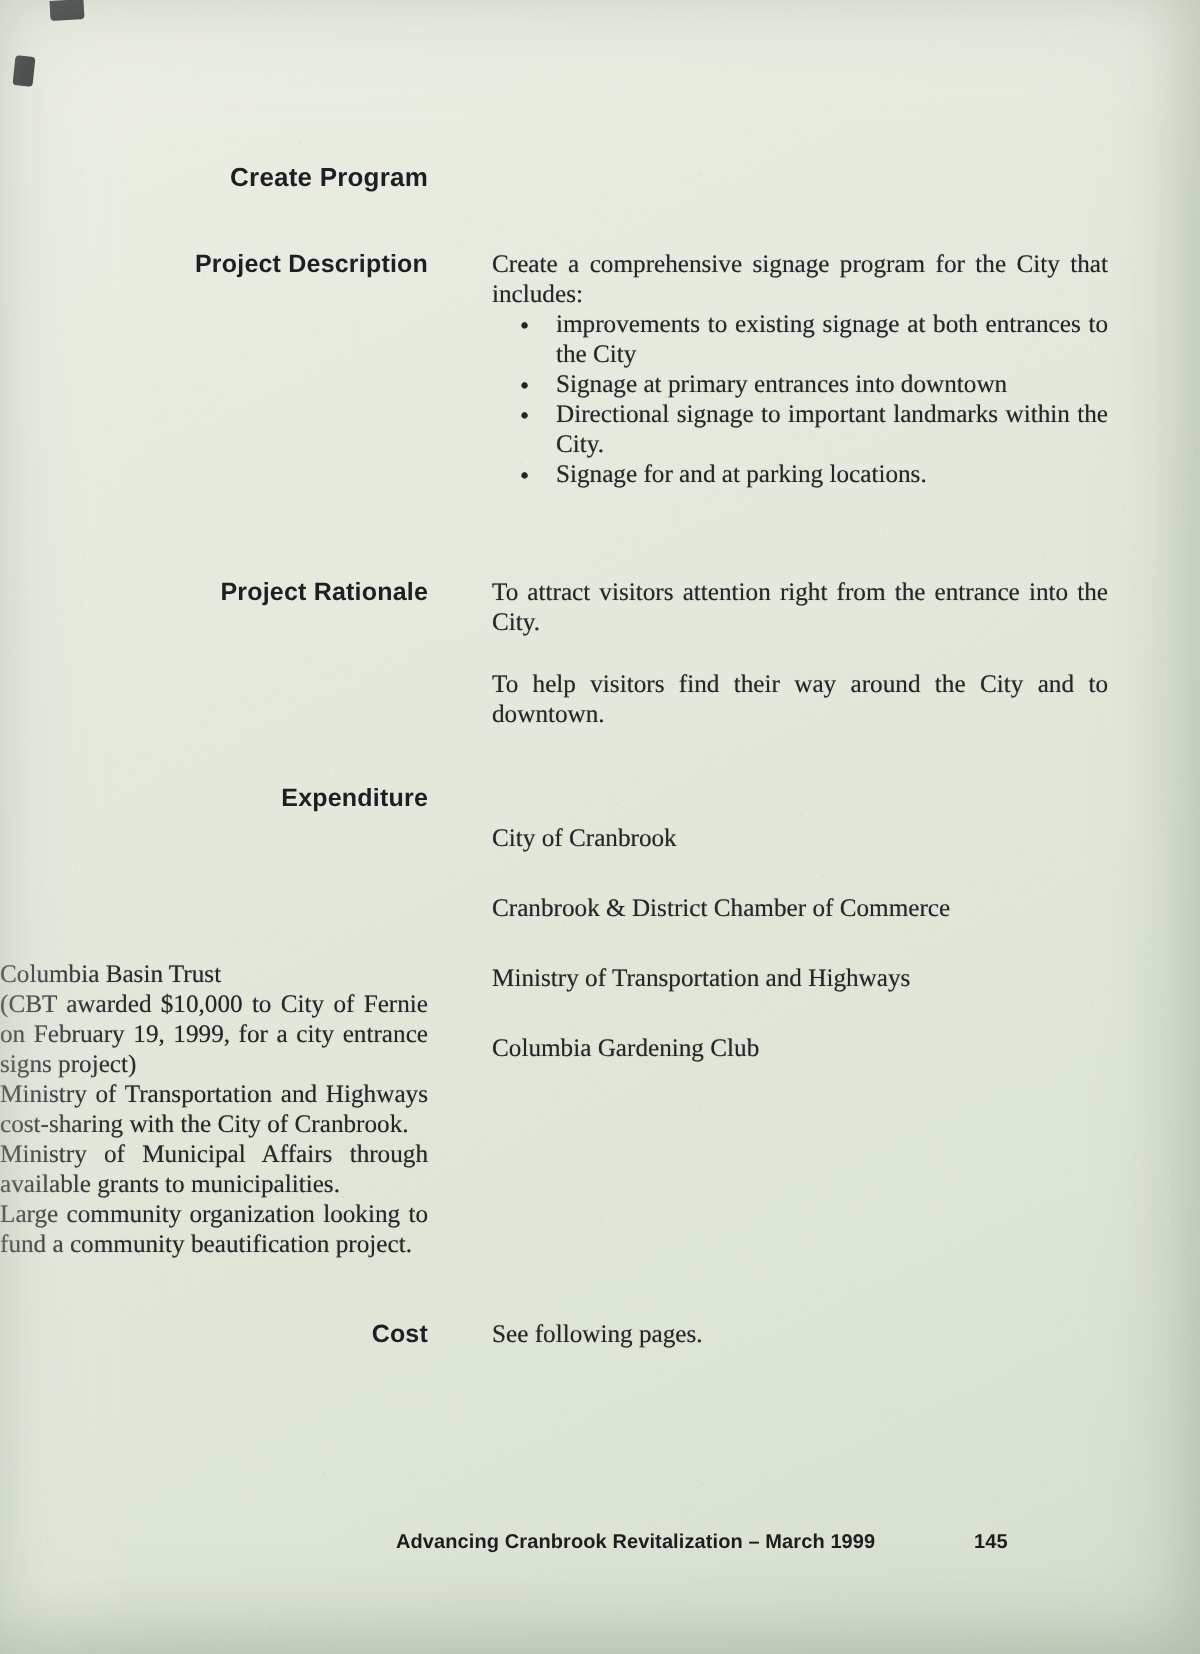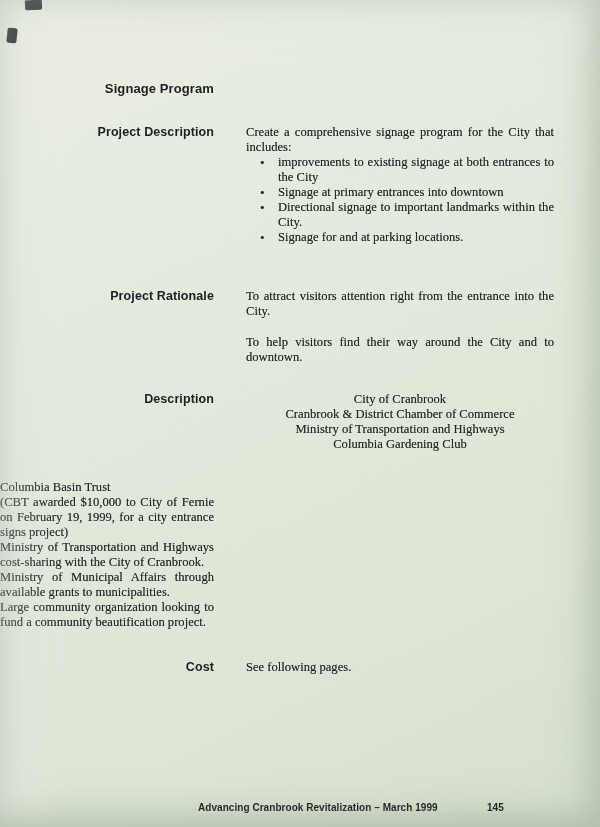--- a/index.html
+++ b/index.html
@@ -35,33 +35,32 @@
     color:#1e1f22;letter-spacing:.1px;
   }
   .heading .label{font-size:13px;}
   .body{
     font-size:12.6px;line-height:15px;color:#26262a;
     text-align:justify;
     text-shadow:0 0 .45px rgba(45,45,50,.55);
   }
   .body p{margin:0;}
   .paras .paragraph + .paragraph{margin-top:16px;}
-  .plain .paragraph{text-align:center;}
+  .plain .paragraph{text-align:left;margin-top:20px;}
   .bullets{}
   .bullet-item{position:relative;padding-left:32px;text-align:justify;}
   .bullet-item::before{
     content:"\2022";position:absolute;left:14px;top:0;
     font-size:13px;color:#232327;
   }
   .footer{
     position:absolute;left:0;right:0;top:766px;height:14px;
     font-family:"Liberation Sans", sans-serif;
     font-weight:bold;font-size:10px;line-height:12px;color:#1c1d20;
     letter-spacing:.05px;
-    margin-top:36px;
   }
   .footer-text{position:absolute;left:198px;top:0;}
   .page-number{position:absolute;left:487px;top:0;}
 </style>
 </head>
 <body>
 
 <div class="page">
 
   <svg class="noise" width="600" height="827" aria-hidden="true">
@@ -69,21 +68,21 @@
       <feTurbulence type="turbulence" baseFrequency="0.55" numOctaves="3" seed="11" stitchTiles="stitch"></feTurbulence>
       <feColorMatrix type="matrix" values="0 0 0 0 0.18  0 0 0 0 0.2  0 0 0 0 0.17  0 0 0 1 -0.66"></feColorMatrix>
     </filter>
     <rect width="600" height="827" filter="url(#speck)" opacity="0.55"></rect>
   </svg>
 
   <div class="mark mark1"></div>
   <div class="mark mark2"></div>
 
   <div class="row heading" style="top:81px">
-    <div class="label"><span>Signage Program</span></div>
+    <div class="label"><span>Create Program</span></div>
     <div class="body"></div>
   </div>
 
   <div class="row" style="top:125px">
     <div class="label">Project Description</div>
     <div class="body">
       <p>Create a comprehensive signage program for the City that includes:</p>
       <div class="bullets">
           <div class="bullet-item">improvements to existing signage at both entrances to the City</div>
           <div class="bullet-item">Signage at primary entrances into downtown</div>
@@ -95,21 +94,21 @@
 
   <div class="row" style="top:289px">
     <div class="label">Project Rationale</div>
     <div class="body paras">
         <div class="paragraph">To attract visitors attention right from the entrance into the City.</div>
         <div class="paragraph">To help visitors find their way around the City and to downtown.</div>
       </div>
   </div>
 
   <div class="row" style="top:392px">
-    <div class="label">Description</div>
+    <div class="label">Expenditure</div>
     <div class="body plain">
         <div class="paragraph">City of Cranbrook</div>
         <div class="paragraph">Cranbrook &amp; District Chamber of Commerce</div>
         <div class="paragraph">Ministry of Transportation and Highways</div>
         <div class="paragraph">Columbia Gardening Club</div>
       </div>
   </div>
 
   <div class="row" style="top:480px">
     <div class="body">

